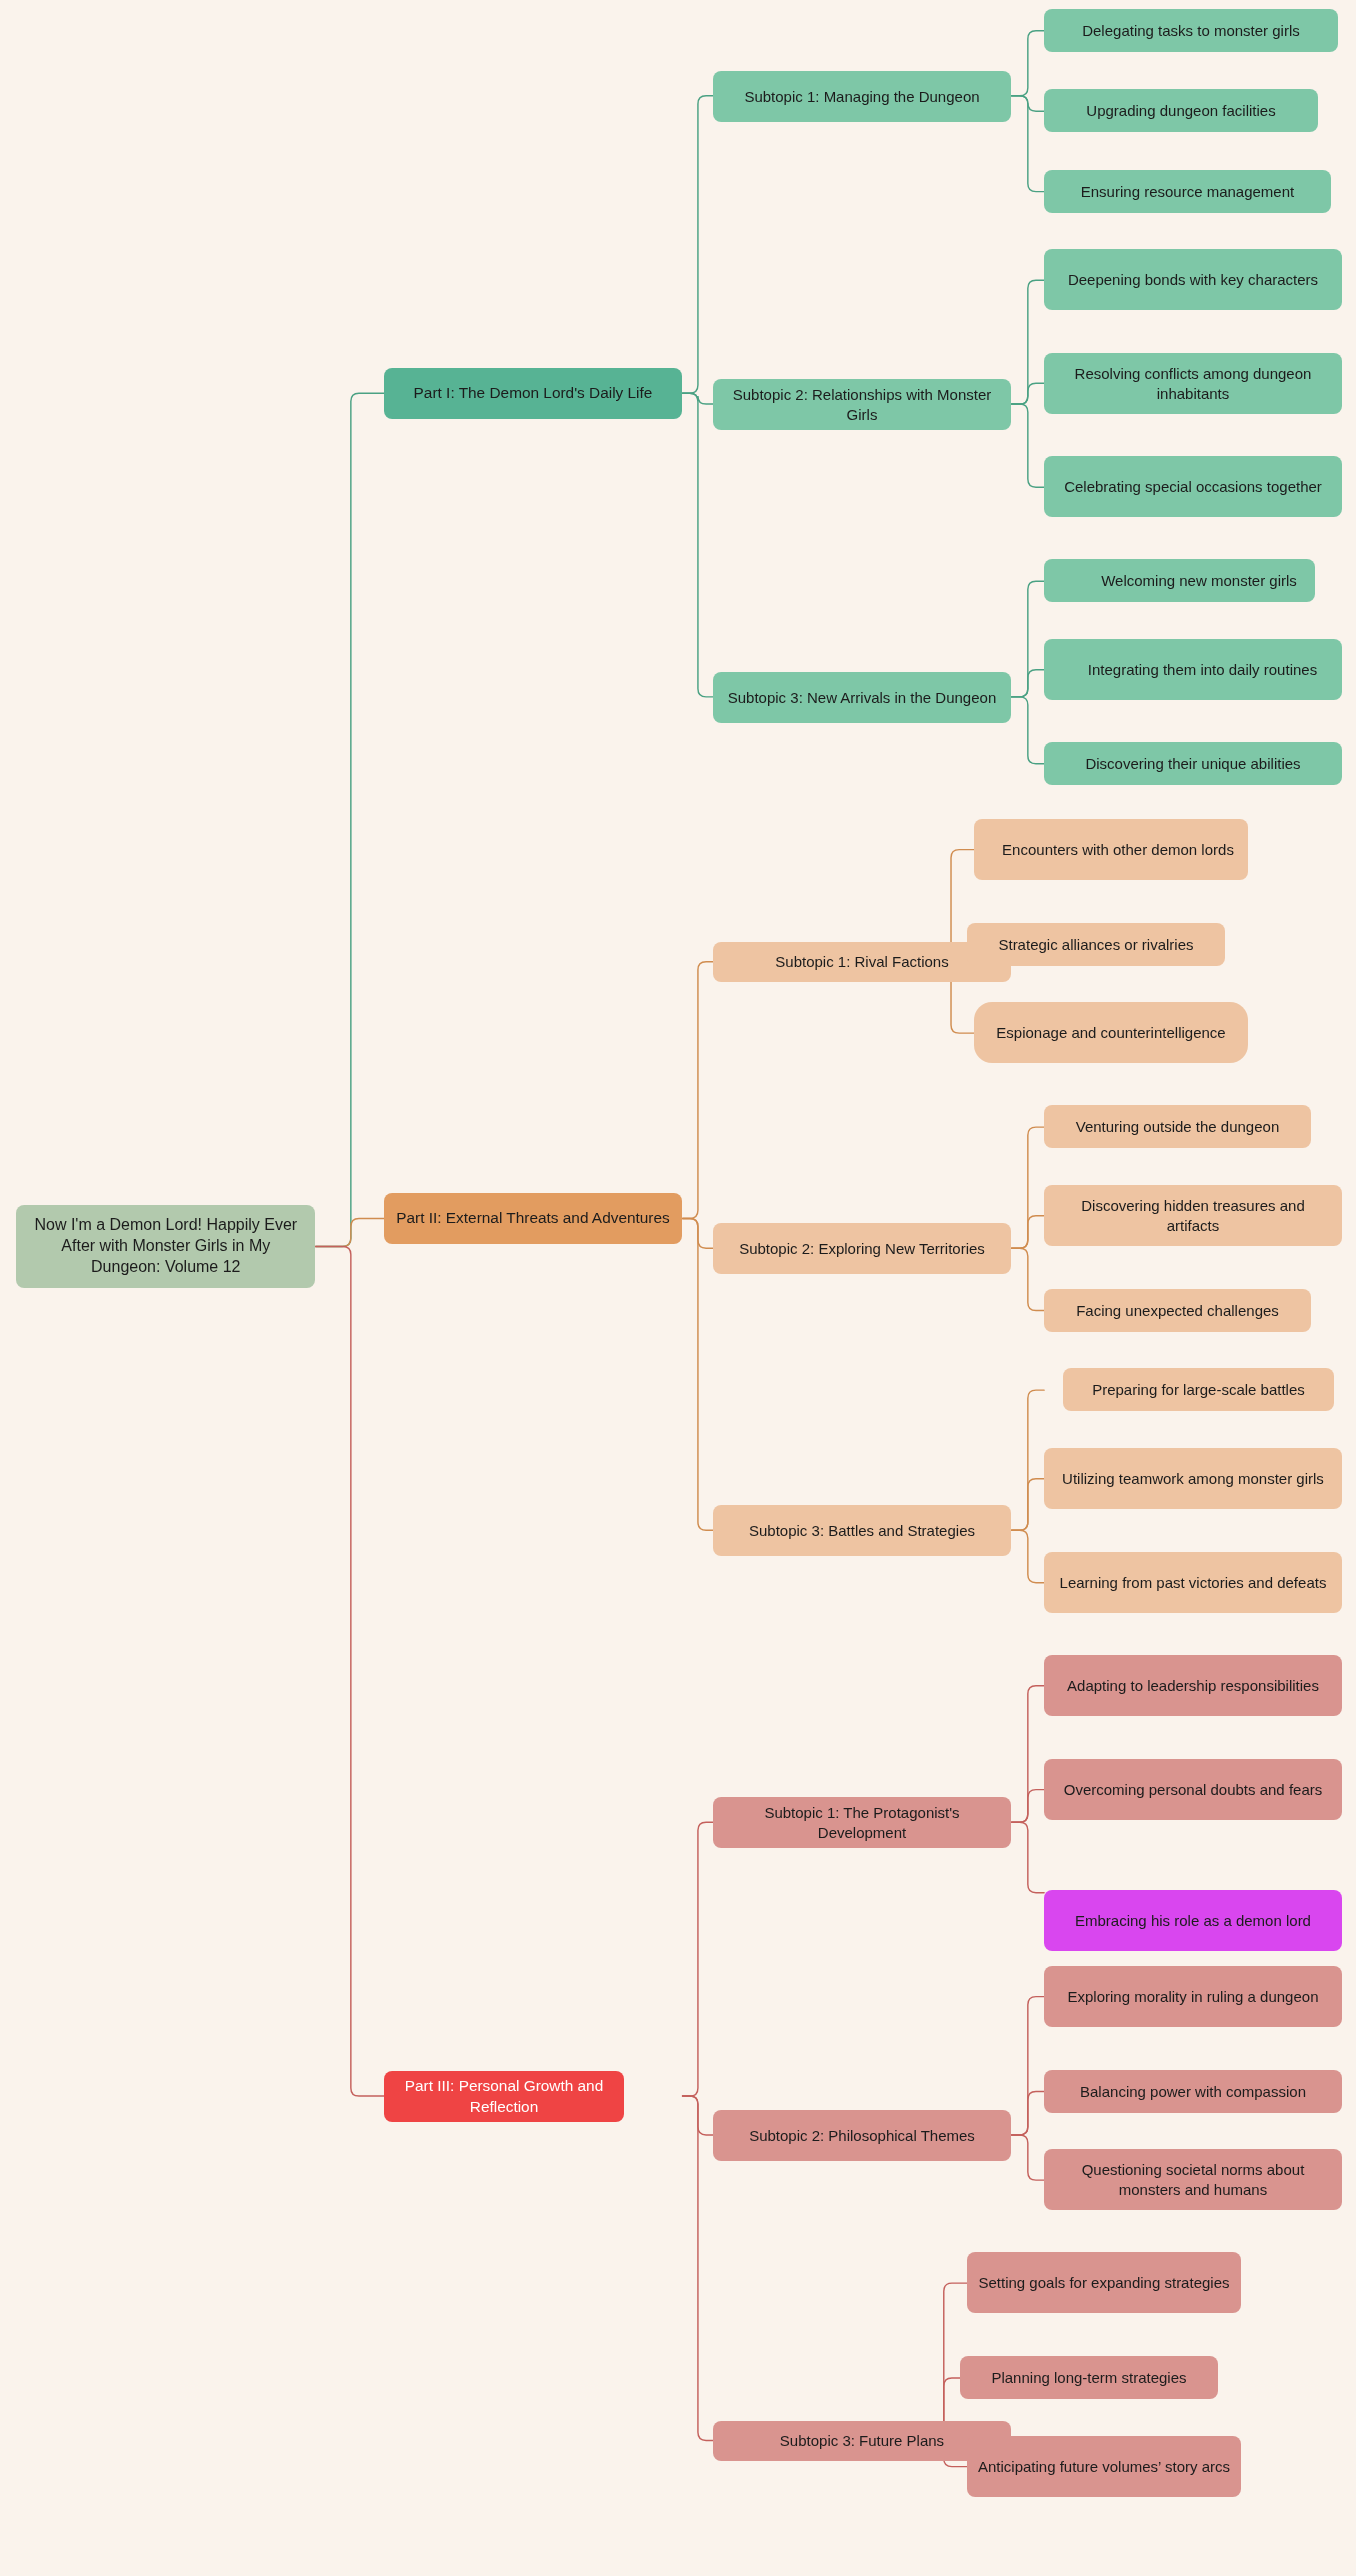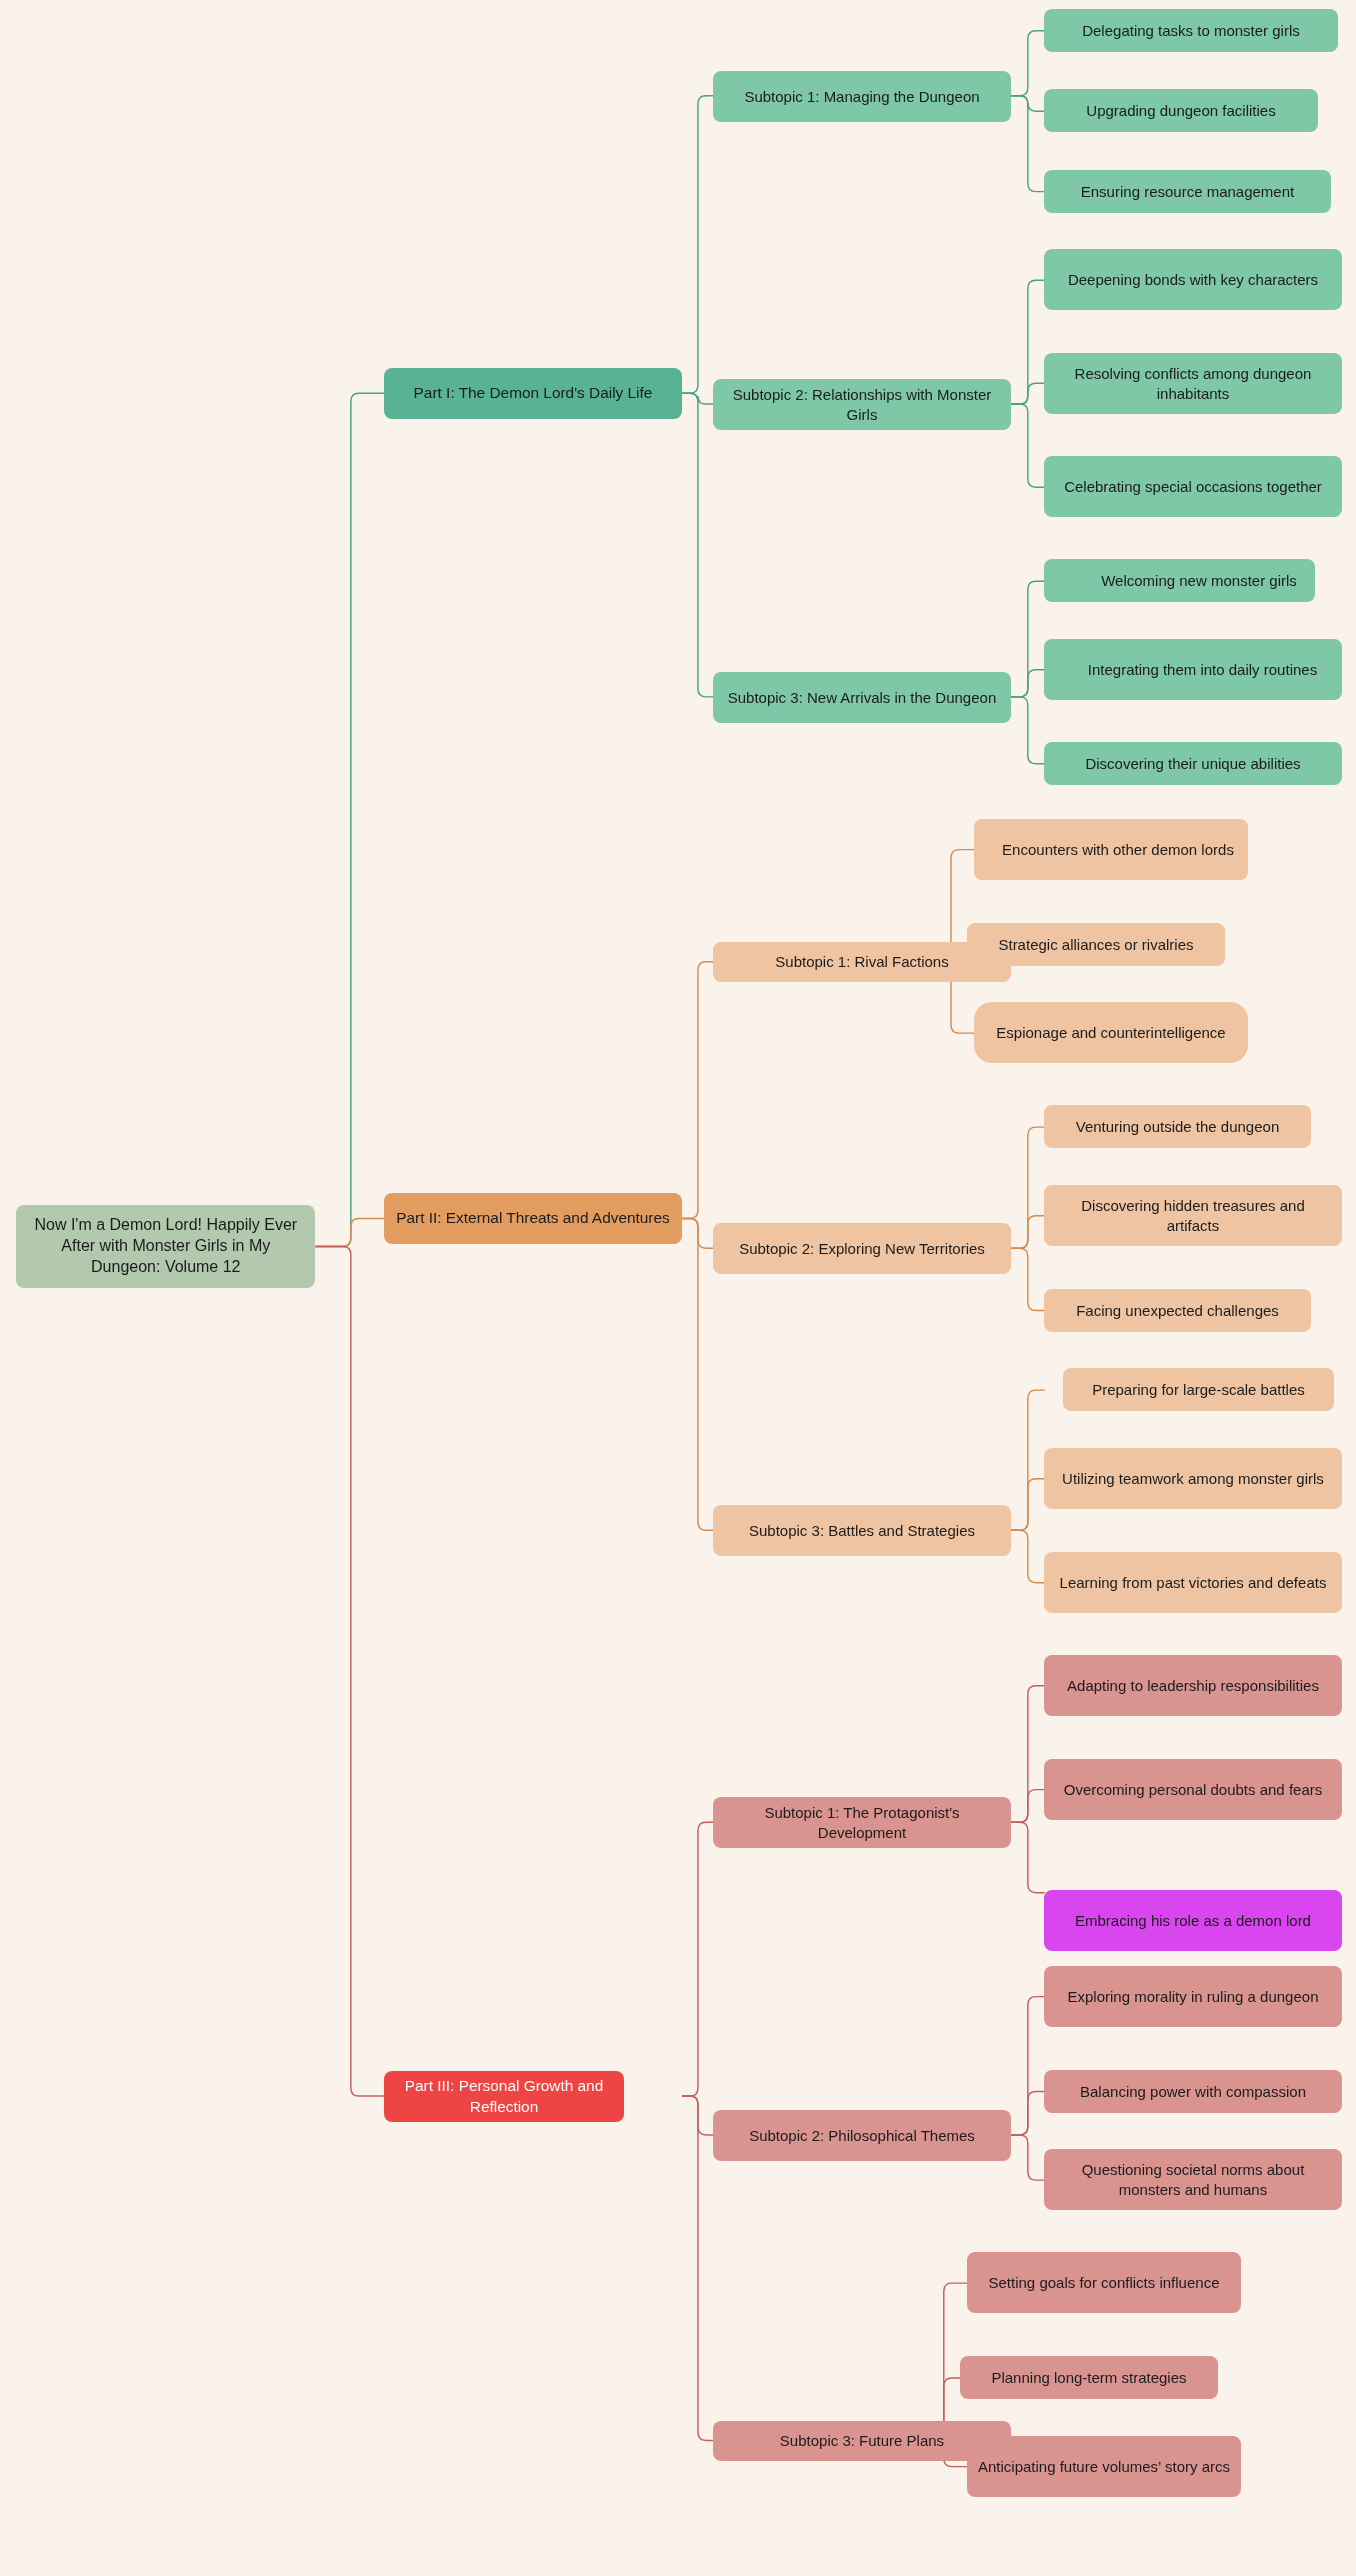--- a/index.html
+++ b/index.html
@@ -104,18 +104,18 @@
       <div class="node part white-text" style="left: 384px; top: 2071px; width: 240px; height: 51px; background: #ef4444;">Part III: Personal Growth and Reflection</div>
       <div class="node sub" style="left: 713px; top: 1797px; width: 298px; height: 51px; background: rgb(217, 148, 143);">Subtopic 1: The Protagonist's Development</div>
       <div class="node leaf" style="left: 1044px; top: 1655px; width: 298px; height: 61px; background: rgb(217, 148, 143);">Adapting to leadership responsibilities</div>
       <div class="node leaf" style="left: 1044px; top: 1759px; width: 298px; height: 61px; background: rgb(217, 148, 143);">Overcoming personal doubts and fears</div>
       <div class="node leaf" style="left: 1044px; top: 1862px; width: 298px; height: 61px; background: #d946ef; margin-top: 28px;">Embracing his role as a demon lord</div>
       <div class="node sub" style="left: 713px; top: 2110px; width: 298px; height: 51px; background: rgb(217, 148, 143);">Subtopic 2: Philosophical Themes</div>
       <div class="node leaf" style="left: 1044px; top: 1966px; width: 298px; height: 61px; background: rgb(217, 148, 143);">Exploring morality in ruling a dungeon</div>
       <div class="node leaf" style="left: 1044px; top: 2070px; width: 298px; height: 43px; background: rgb(217, 148, 143);">Balancing power with compassion</div>
       <div class="node leaf" style="left: 1044px; top: 2149px; width: 298px; height: 61px; background: rgb(217, 148, 143);">Questioning societal norms about monsters and humans</div>
       <div class="node sub" style="left: 713px; top: 2421px; width: 298px; height: 40px; background: rgb(217, 148, 143);">Subtopic 3: Future Plans</div>
-      <div class="node leaf" style="left: 967px; top: 2252px; width: 274px; height: 61px; background: rgb(217, 148, 143);">Setting goals for conflicts influence</div>
+      <div class="node leaf" style="left: 967px; top: 2252px; width: 274px; height: 61px; background: rgb(217, 148, 143);">Setting goals for expanding strategies</div>
       <div class="node leaf" style="left: 960px; top: 2356px; width: 258px; height: 43px; background: rgb(217, 148, 143);">Planning long-term strategies</div>
       <div class="node leaf" style="left: 967px; top: 2436px; width: 274px; height: 61px; background: rgb(217, 148, 143);">Anticipating future volumes’ story arcs</div>
     </div>
 </div>
 
 
 </body></html>

